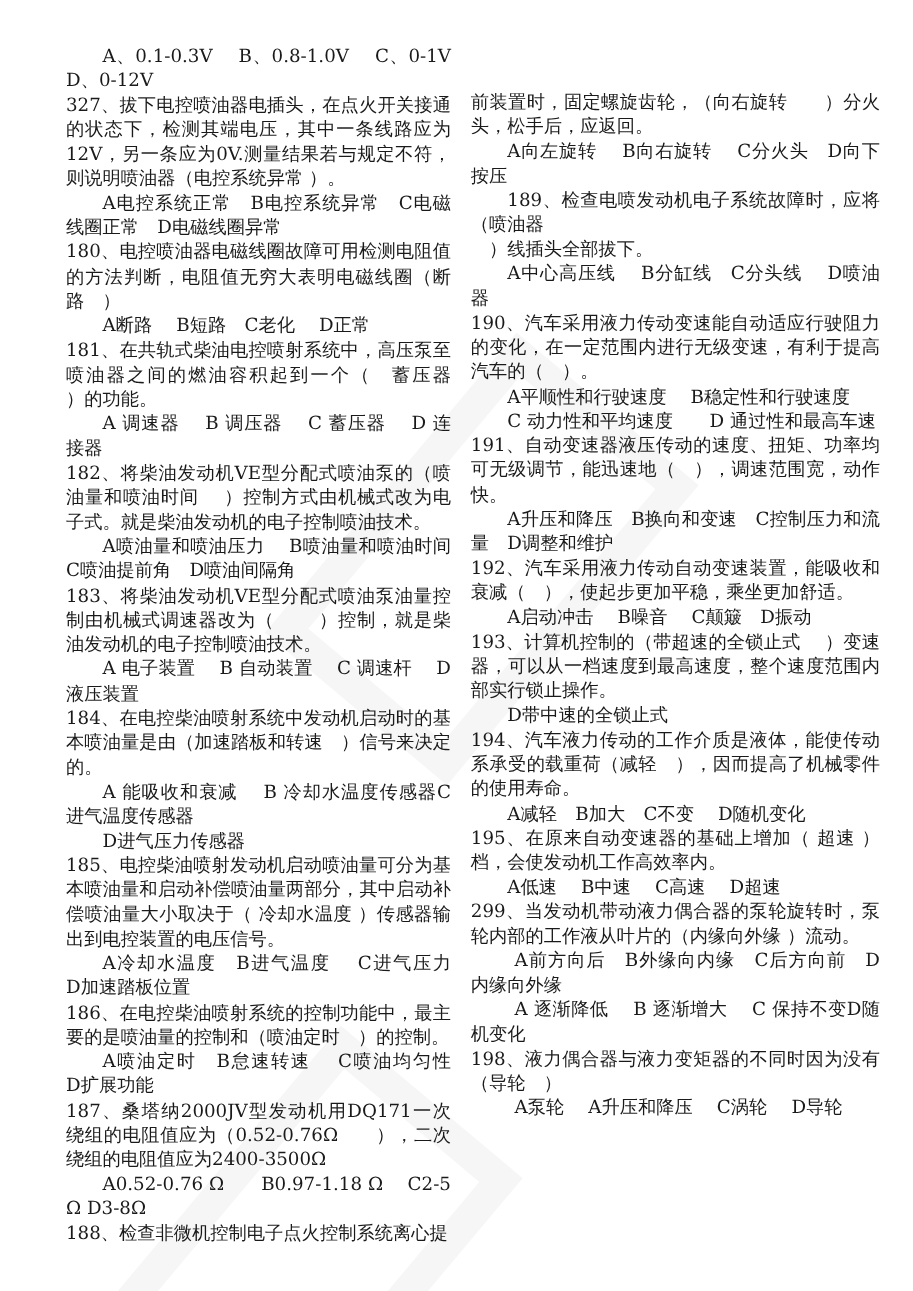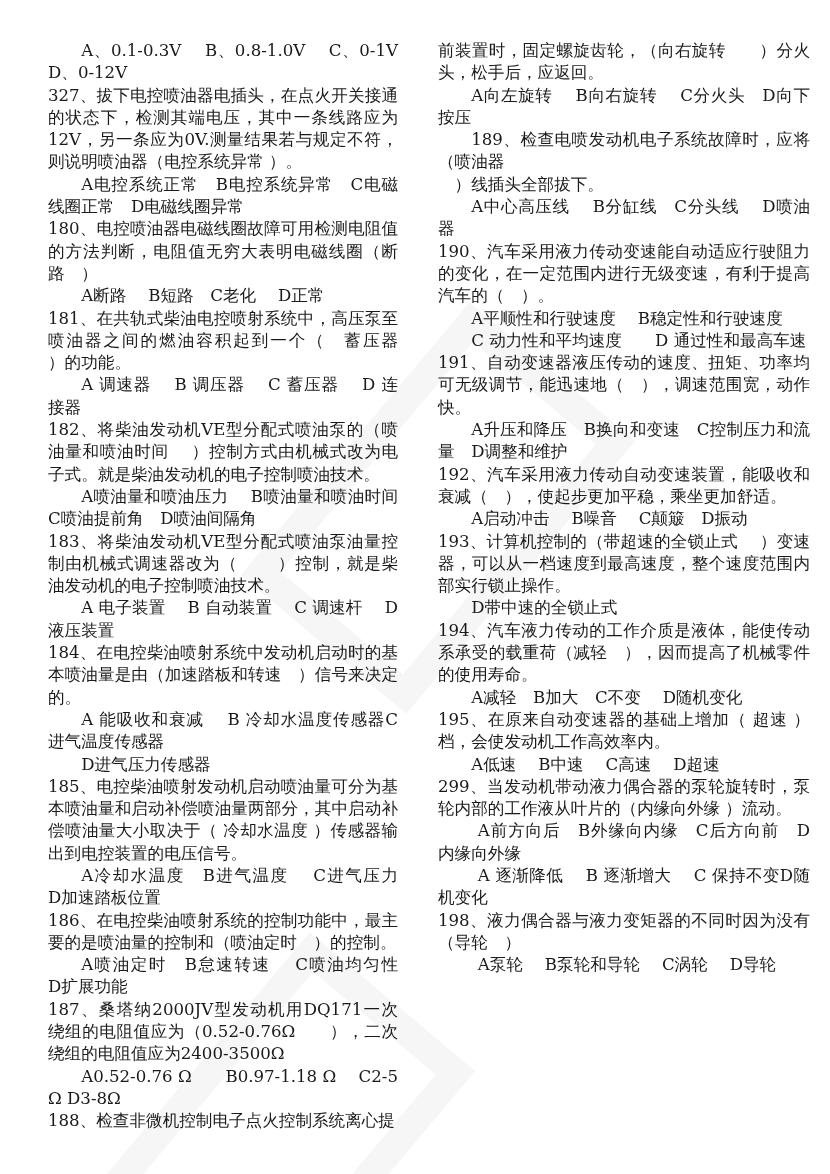--- a/index.html
+++ b/index.html
@@ -7,22 +7,22 @@
     width: 830px; height: 1174px; position: relative; overflow: hidden;
     font-family: "DejaVu Serif", "Liberation Serif", serif;
     color: #1a1a1a;
   }
   .page { position: absolute; left: 0; top: 0; width: 830px; height: 1174px; }
   .col {
     position: absolute; top: 40px;
     font-size: 16.6px; line-height: 22.3px;
     text-align: justify; text-justify: inter-character;
   }
-  .col.left { left: 48px; width: 350px; }
-  .col.right { left: 438px; width: 372px; }
+  .col.left { left: 60px; width: 350px; }
+  .col.right { left: 428px; width: 372px; margin-top: 42px; }
   .p { margin: 0; }
   .ind { text-indent: 2em; }
   .ind1 { text-indent: 1em; }
   .ind25 { text-indent: 2.4em; }
   .watermark {
     position: absolute; pointer-events: none;
     border: 28px solid rgba(200,200,200,0.16);
     transform: rotate(40deg);
   }
 </style>
@@ -74,16 +74,16 @@
     <p class="p">193、计算机控制的（带超速的全锁止式　 ）变速器，可以从一档速度到最高速度，整个速度范围内部实行锁止操作。</p>
     <p class="p ind">D带中速的全锁止式</p>
     <p class="p">194、汽车液力传动的工作介质是液体，能使传动系承受的载重荷（减轻　），因而提高了机械零件的使用寿命。</p>
     <p class="p ind">A减轻　B加大　C不变　 D随机变化</p>
     <p class="p">195、在原来自动变速器的基础上增加（ 超速 ）档，会使发动机工作高效率内。</p>
     <p class="p ind">A低速　 B中速　 C高速　 D超速</p>
     <p class="p">299、当发动机带动液力偶合器的泵轮旋转时，泵轮内部的工作液从叶片的（内缘向外缘 ）流动。</p>
     <p class="p ind25">A前方向后　B外缘向内缘　C后方向前　D内缘向外缘</p>
     <p class="p ind25">A 逐渐降低　 B 逐渐增大　 C 保持不变D随机变化</p>
     <p class="p">198、液力偶合器与液力变矩器的不同时因为没有（导轮　）</p>
-    <p class="p ind25">A泵轮　 B泵轮和导轮　 C涡轮　 D导轮</p>
+    <p class="p ind25">A泵轮　 A升压和降压　 C涡轮　 D导轮</p>
   </div>
 
 </div>
 
 </body></html>

